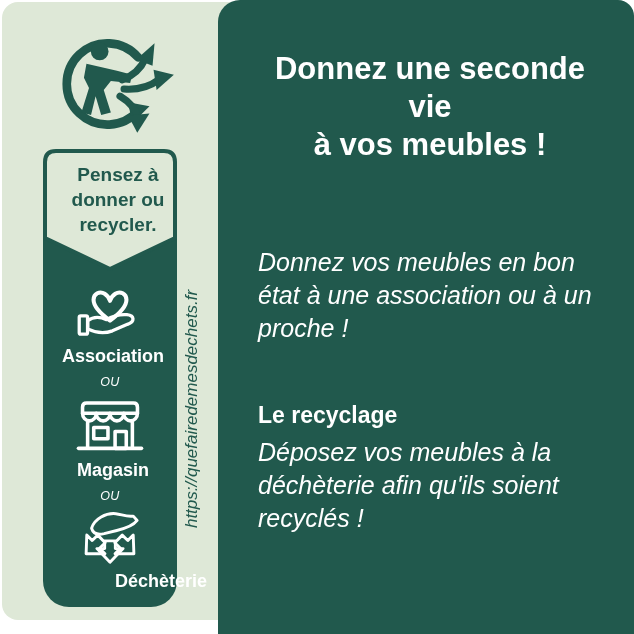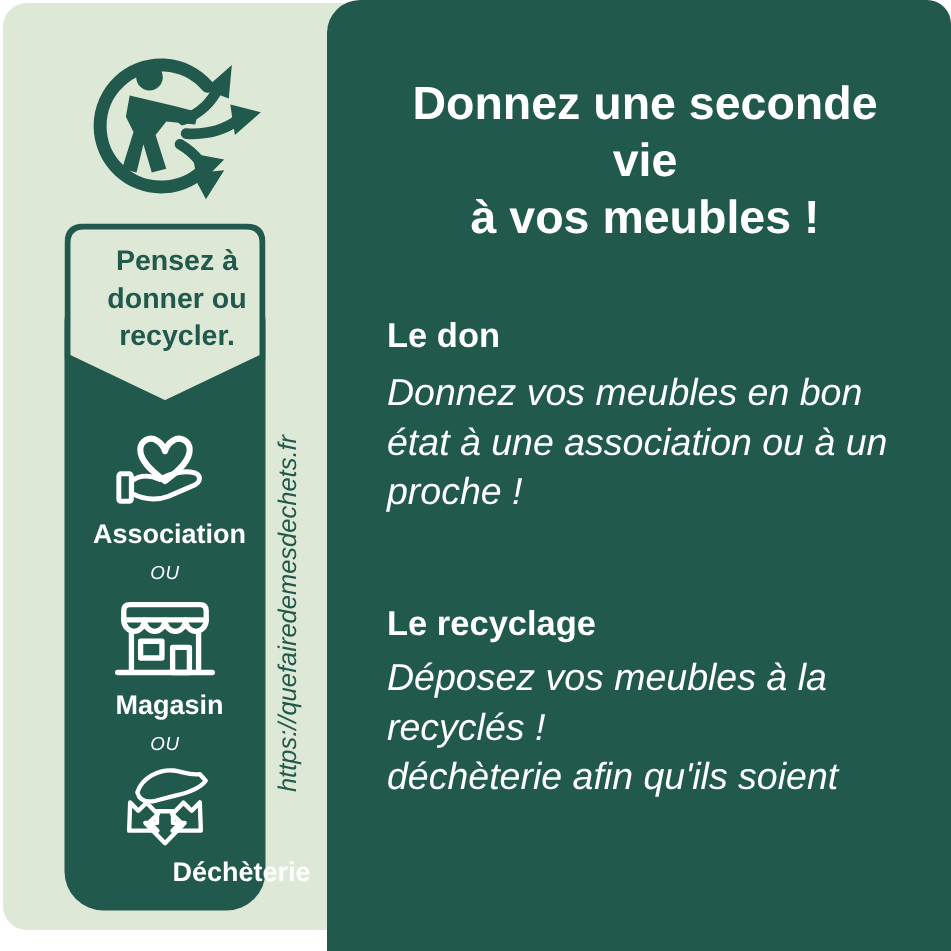--- a/index.html
+++ b/index.html
@@ -139,27 +139,26 @@
 
   <div class="site-url">https://quefairedemesdechets.fr</div>
 
   <div class="right-panel"></div>
 
   <div class="main-title">
     <div>Donnez une seconde vie</div>
     <div>à vos meubles !</div>
   </div>
 
-  <div class="section-heading h-don">Le don</div>
   <div class="section-body b-don">
     <div>Donnez vos meubles en bon</div>
     <div>état à une association ou à un</div>
     <div>proche !</div>
   </div>
 
   <div class="section-heading h-rec">Le recyclage</div>
   <div class="section-body b-rec">
     <div>Déposez vos meubles à la</div>
+    <div>déchèterie afin qu'ils soient</div>
     <div>recyclés !</div>
-    <div>déchèterie afin qu'ils soient</div>
   </div>
 
 </div>
 
 </body></html>

